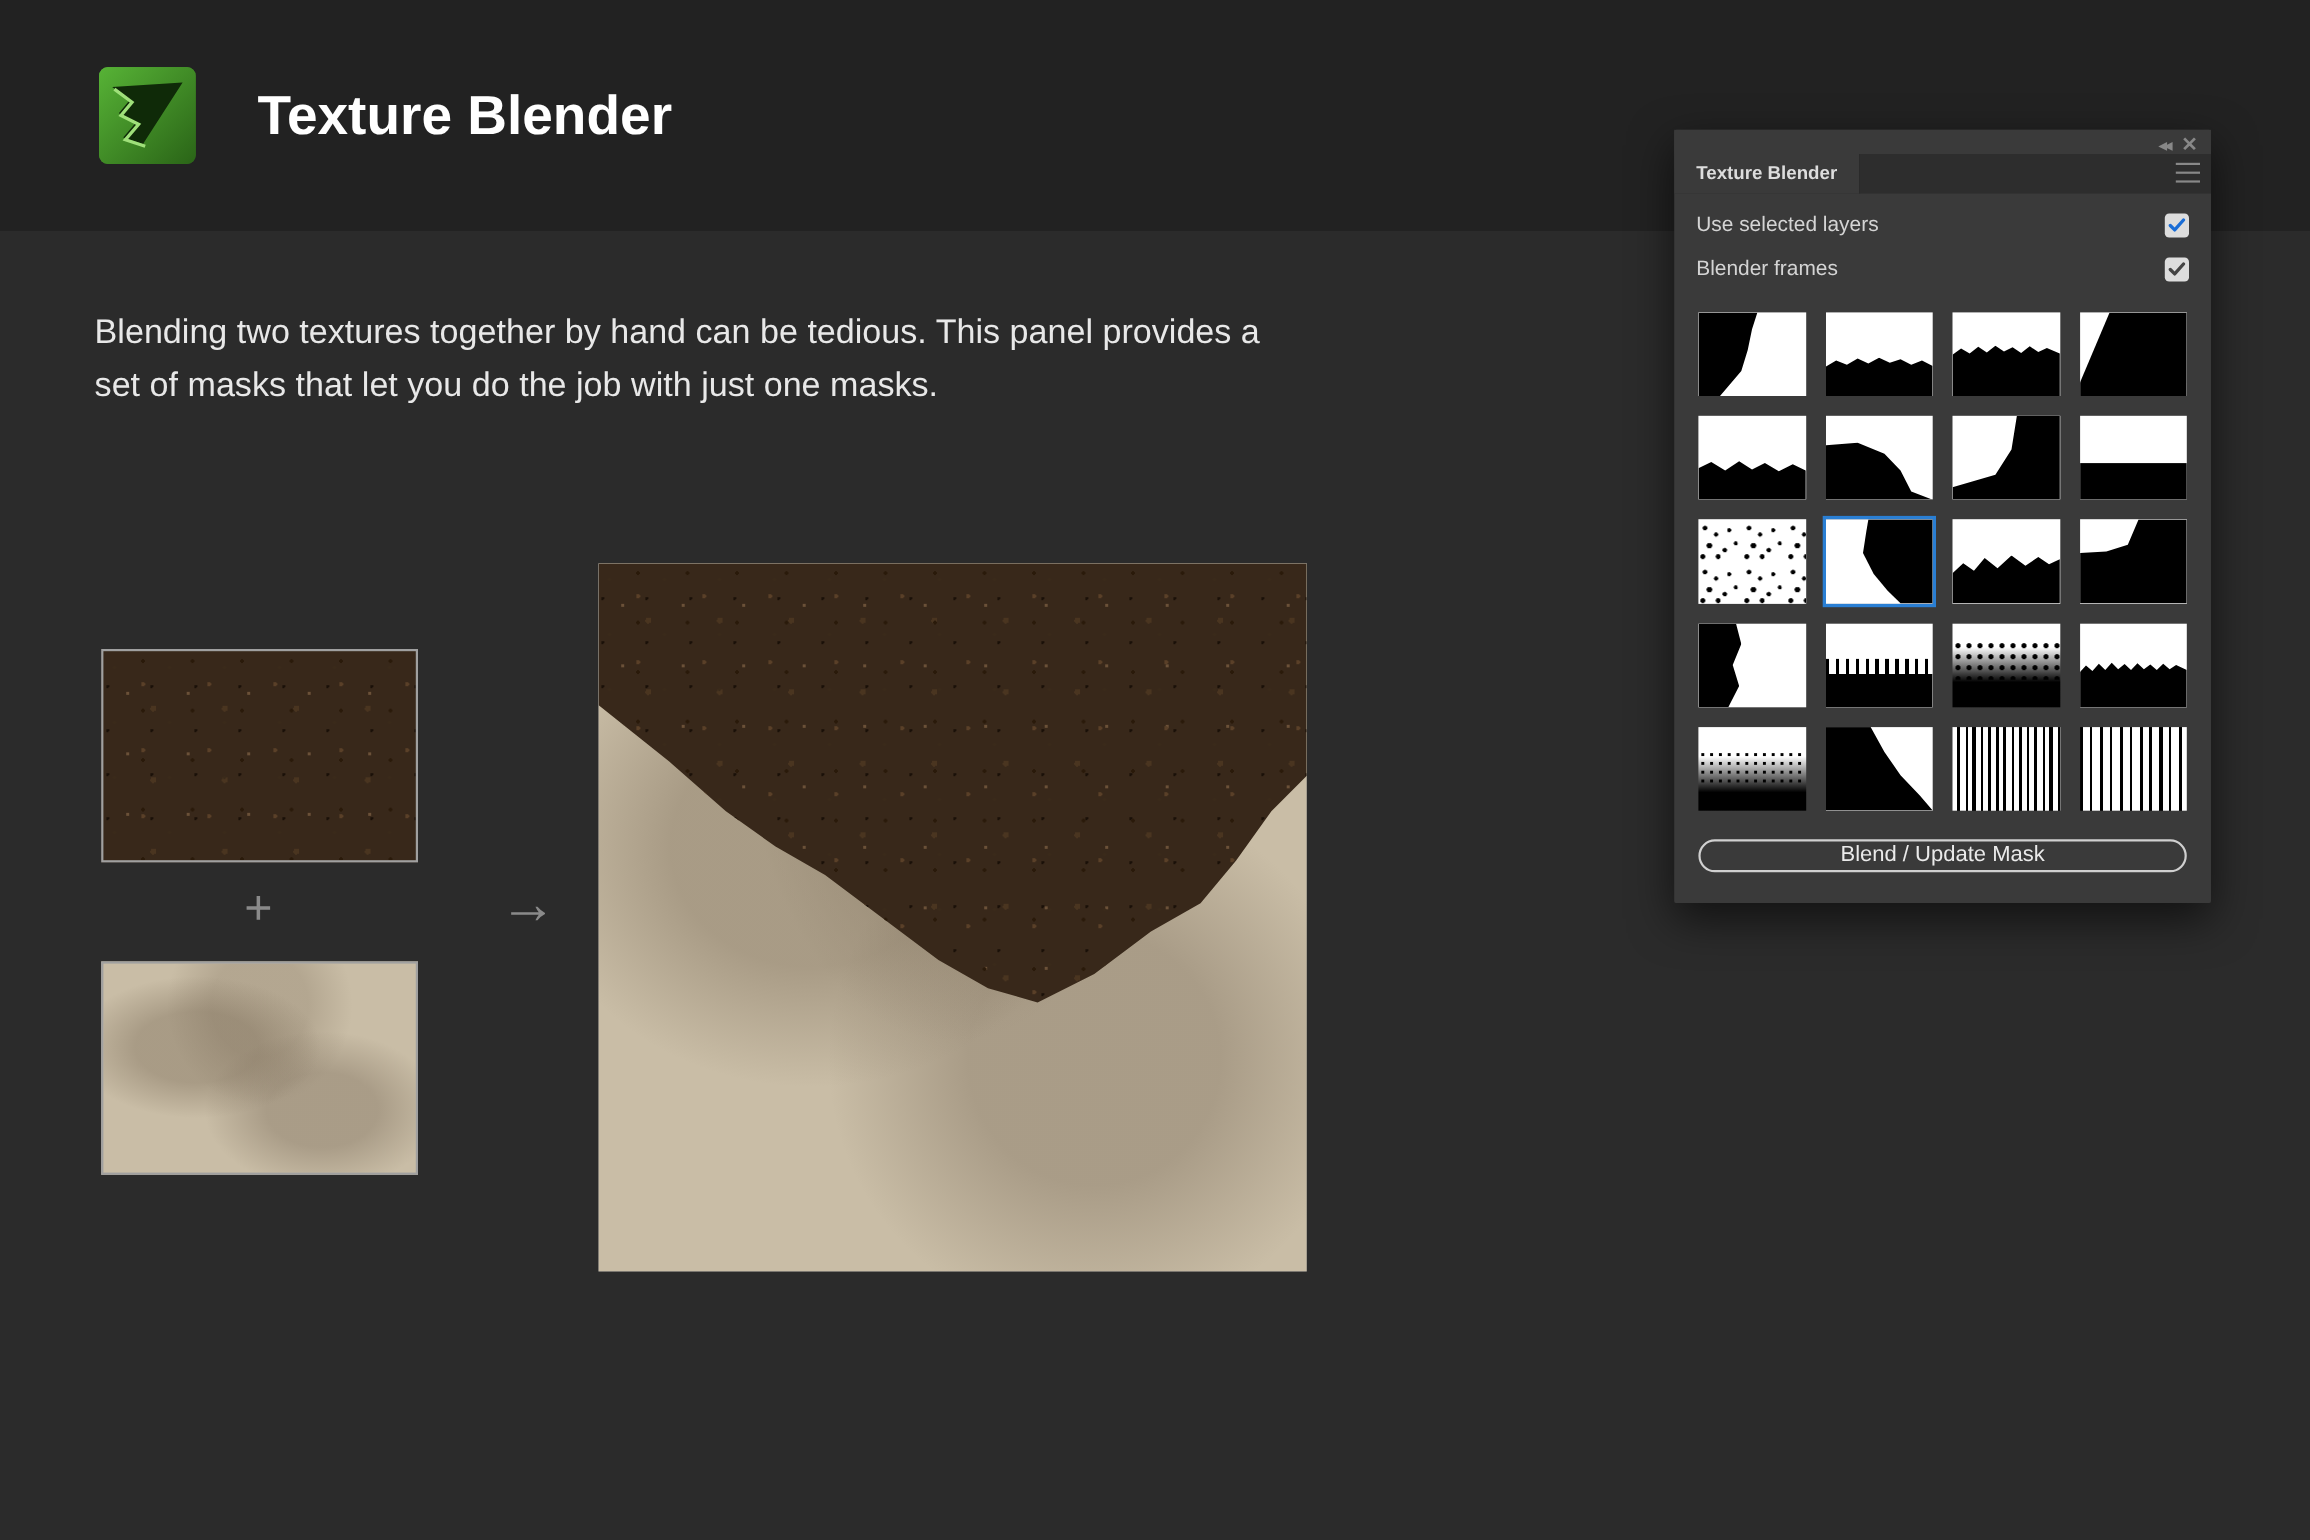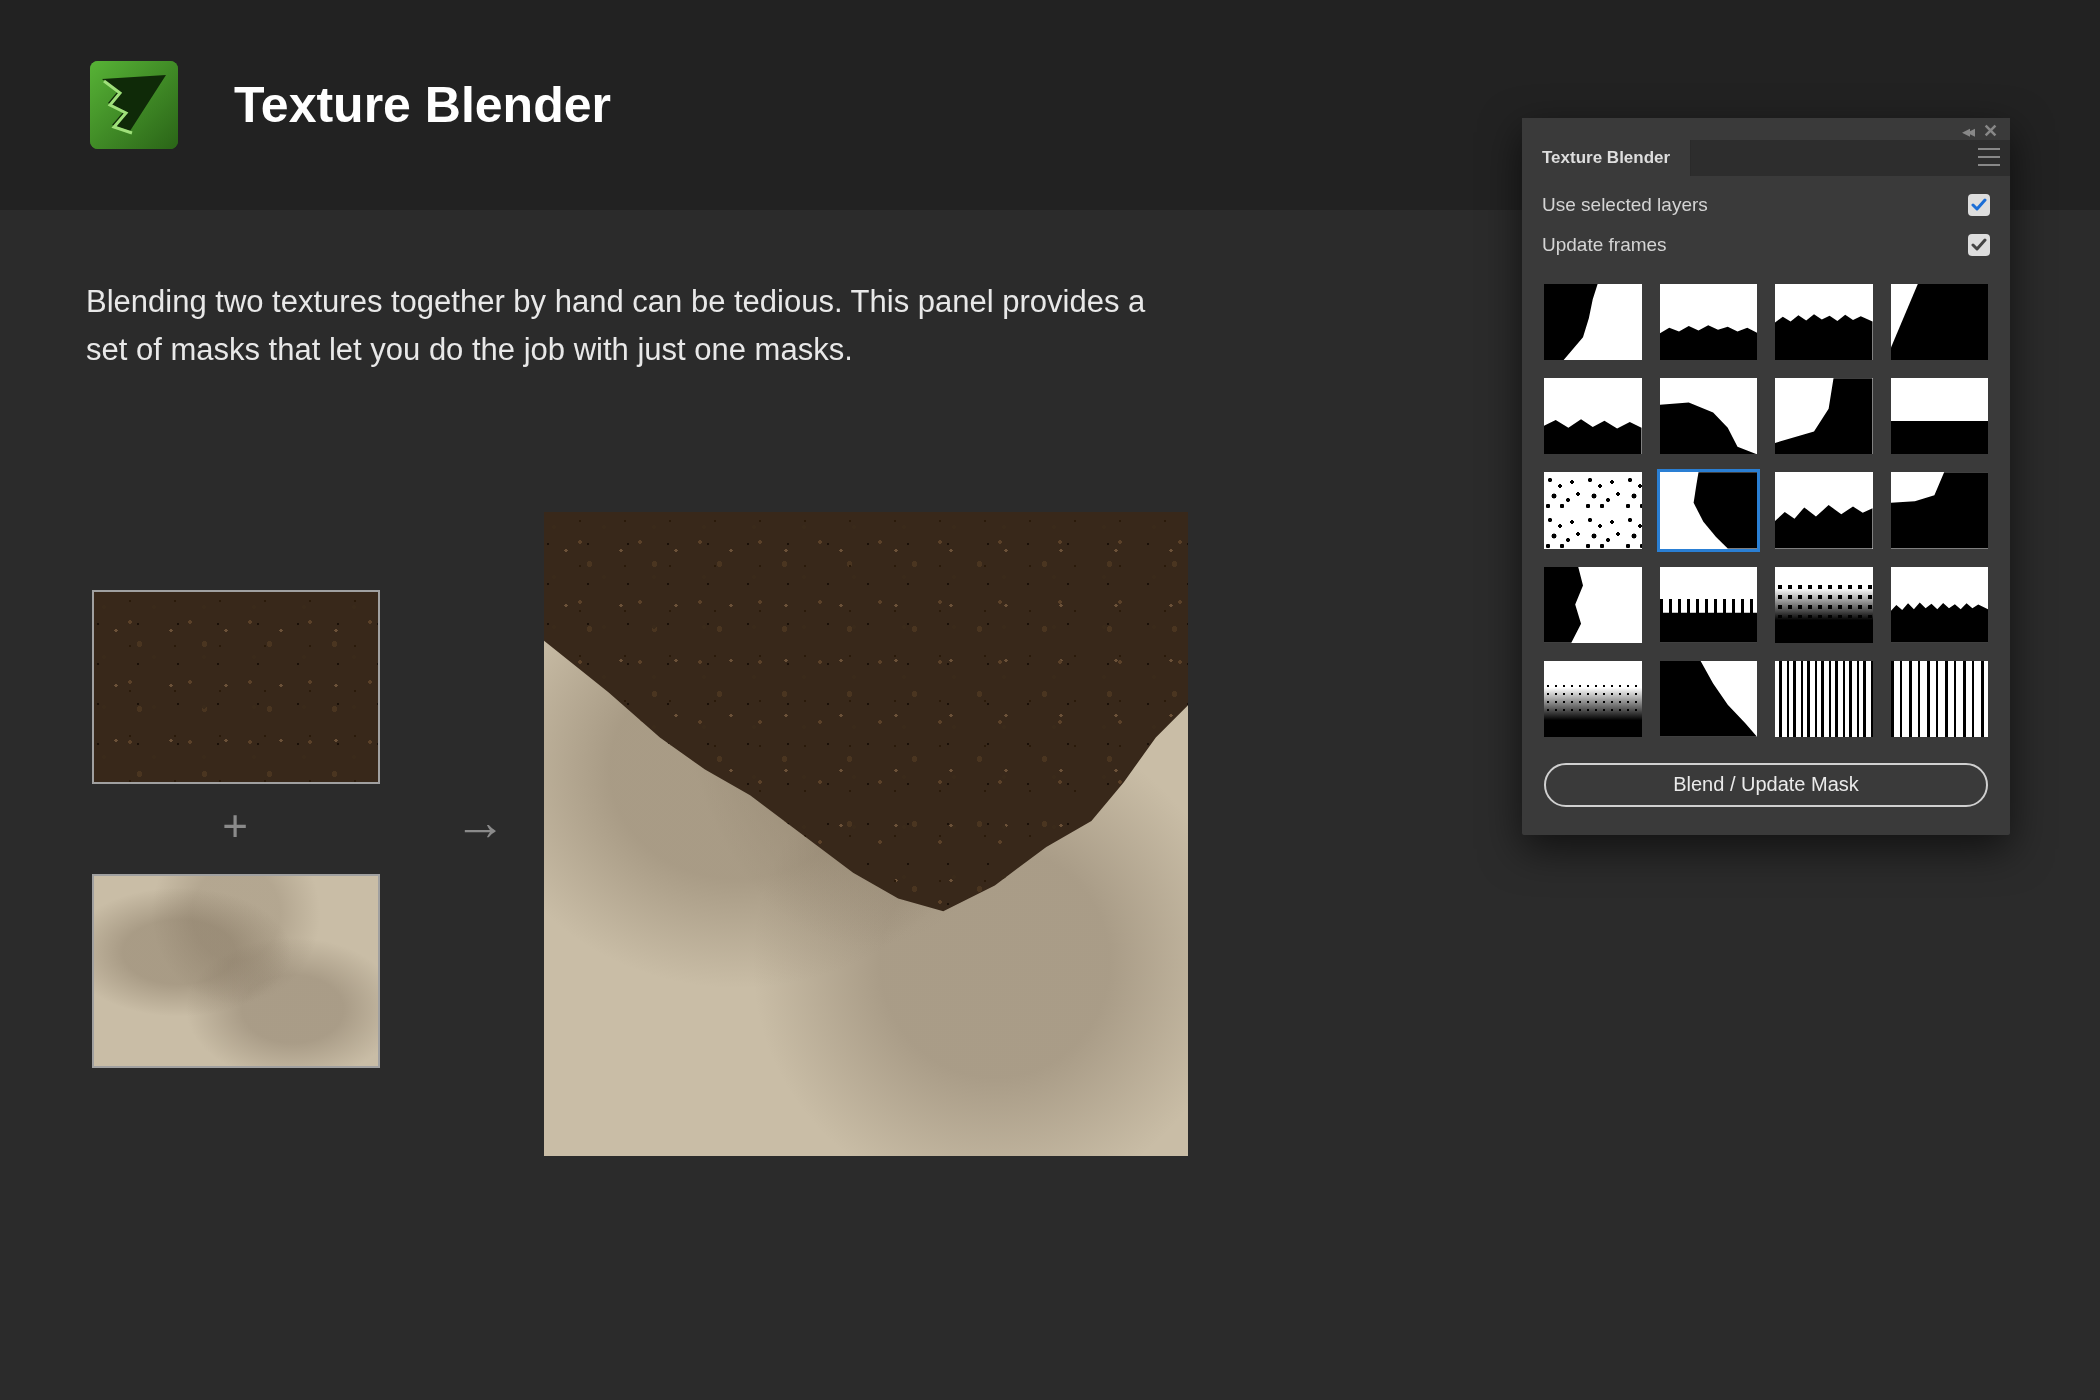--- a/index.html
+++ b/index.html
@@ -43,21 +43,21 @@
   .opt-row{display:flex;justify-content:space-between;align-items:flex-start;margin-bottom:18px;gap:48px;}
   .opt-label{color:#d4d4d4;font-size:19px;}
   .chk{width:22px;height:22px;border-radius:4px;background:#d8d8d8;display:flex;align-items:center;justify-content:center;cursor:pointer;}
   .chk.on{background:#ddd;}
   .chk svg{width:16px;height:16px;}
   .grid{display:grid;grid-template-columns:repeat(4,1fr);gap:18px;padding:2px 22px 22px 22px;}
   .mask{width:100%;aspect-ratio:1.28/1;background:#fff;position:relative;cursor:pointer;overflow:hidden;}
   .mask.sel{outline:3px solid #2a7fd4;outline-offset:0;}
   .mask .blk{position:absolute;background:#000;}
   .btnwrap{padding:4px 22px 28px 22px;}
-  .blend-btn{width:100%;height:44px;border:2px solid #d0d0d0;border-radius:24px;background:transparent;color:#eaeaea;font-size:20px;font-weight:500;cursor:pointer;}
+  .blend-btn{width:100%;height:30px;border:2px solid #d0d0d0;border-radius:24px;background:transparent;color:#eaeaea;font-size:20px;font-weight:500;cursor:pointer;}
   
   .m0 .blk{inset:0;clip-path:polygon(0 0,55% 0,50% 20%,46% 45%,40% 70%,20% 100%,0 100%);}
   .m1 .blk{left:0;right:0;bottom:0;height:50%;clip-path:polygon(0 30%,10% 15%,20% 25%,30% 10%,40% 22%,50% 8%,60% 20%,70% 12%,80% 25%,90% 15%,100% 28%,100% 100%,0 100%);}
   .m2 .blk{left:0;right:0;bottom:0;height:62%;clip-path:polygon(0 20%,8% 8%,16% 18%,24% 5%,32% 16%,40% 3%,48% 14%,56% 6%,64% 17%,72% 4%,80% 15%,88% 7%,100% 18%,100% 100%,0 100%);}
   .m3 .blk{inset:0;clip-path:polygon(28% 0,100% 0,100% 100%,0 100%,0 85%);}
   .m4 .blk{left:0;right:0;bottom:0;height:50%;clip-path:polygon(0 25%,12% 10%,25% 30%,38% 8%,50% 28%,62% 12%,75% 32%,88% 15%,100% 30%,100% 100%,0 100%);}
   .m5 .blk{inset:0;clip-path:polygon(0 35%,30% 32%,55% 45%,70% 65%,80% 90%,100% 100%,0 100%);}
   .m6 .blk{inset:0;clip-path:polygon(60% 0,100% 0,100% 100%,0 100%,0 85%,40% 70%,55% 40%);}
   .m7 .blk{left:0;right:0;bottom:0;height:44%;}
   .m8{background:#fff;}
@@ -140,21 +140,21 @@
   <div class="options">
     <div class="opt-row">
       <span class="opt-label">Use selected layers</span>
       <span class="chk on">
         <svg viewBox="0 0 16 16">
             <path d="M2 8 L6 12 L14 3" fill="none" stroke="#1a6dd6" stroke-width="3" stroke-linecap="round" stroke-linejoin="round"></path>
           </svg>
       </span>
     </div>
     <div class="opt-row">
-      <span class="opt-label">Update frames</span>
+      <span class="opt-label">Blender frames</span>
       <span class="chk on">
         <svg viewBox="0 0 16 16">
             <path d="M2 8 L6 12 L14 3" fill="none" stroke="#444" stroke-width="3" stroke-linecap="round" stroke-linejoin="round"></path>
           </svg>
       </span>
     </div>
   </div>
   <div class="grid">
     <div class="mask m0">
         <div class="blk"></div>

